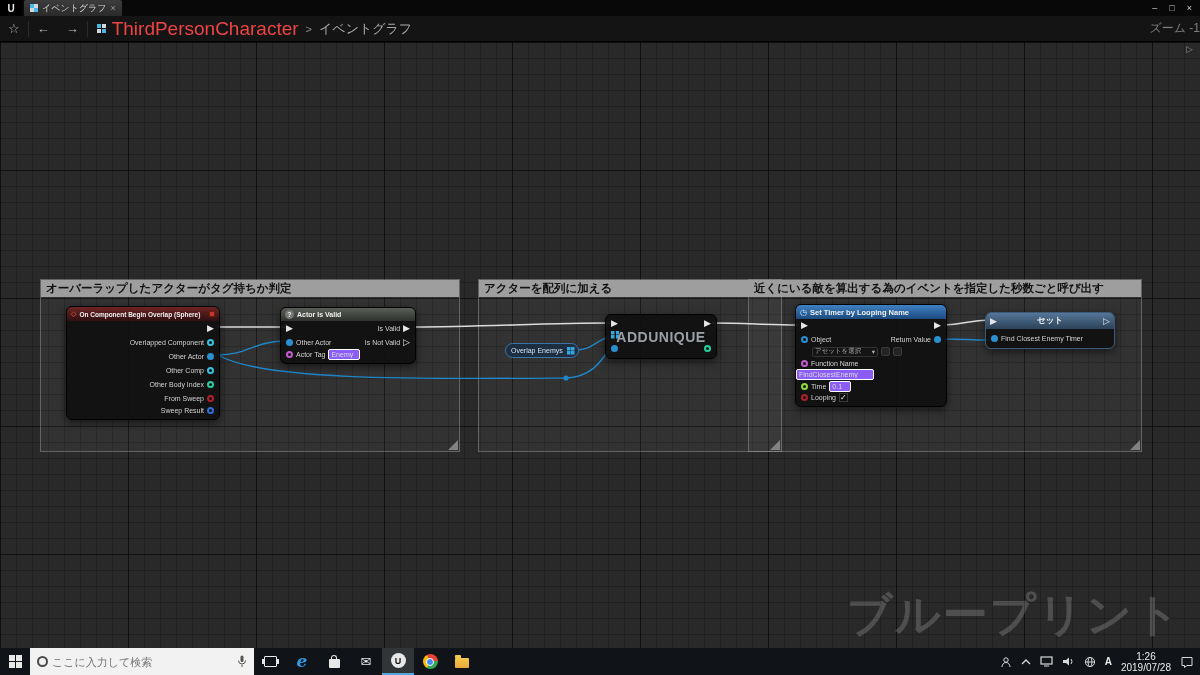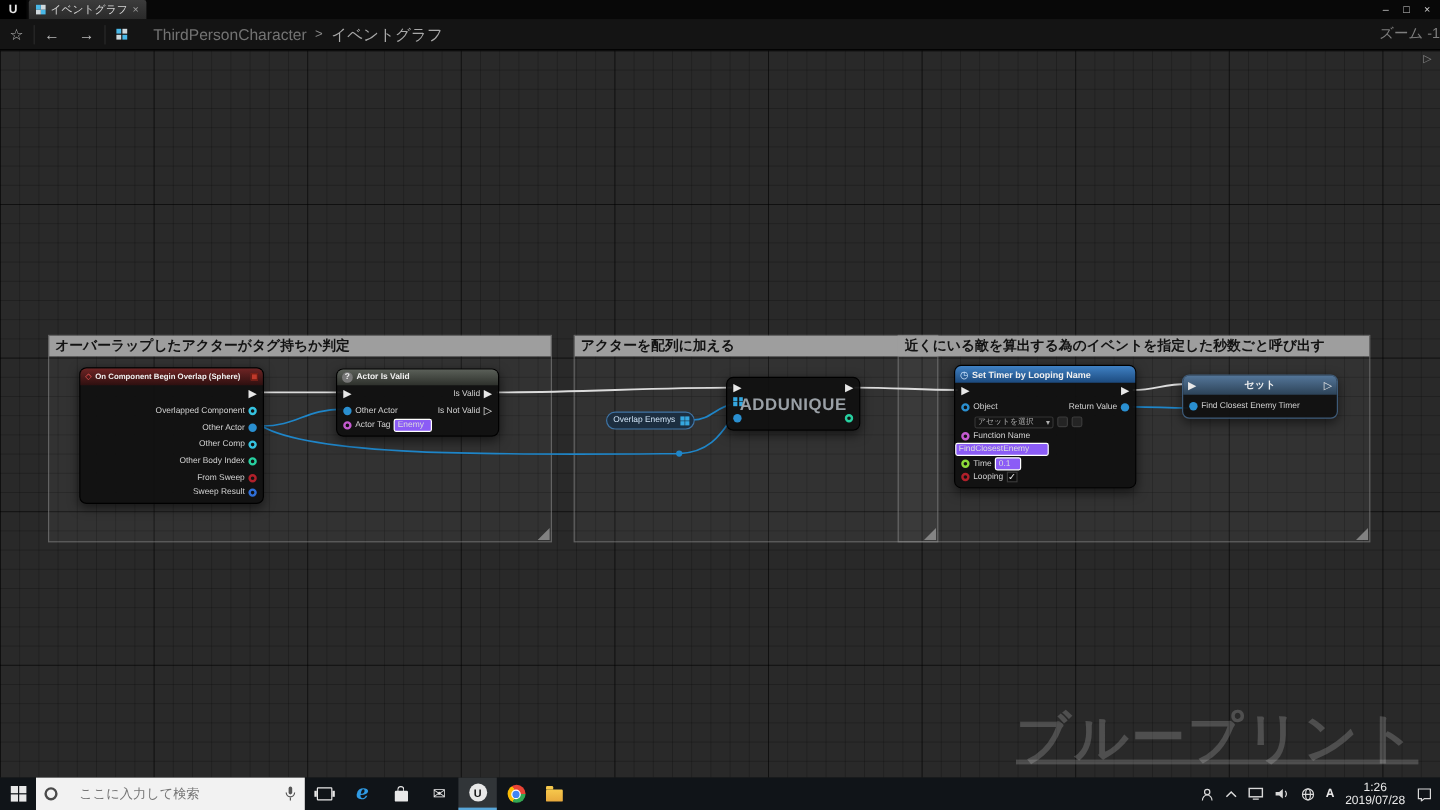--- a/index.html
+++ b/index.html
@@ -17,21 +17,21 @@
 
   .toolbar { position:absolute; left:0; top:16px; width:1200px; height:26px; background:#141414; border-bottom:1px solid #000; display:flex; align-items:center; z-index:6; }
   .tb-btn { color:#b8b8b8; font-size:13px; padding:0 8px; }
   .tb-sep { width:1px; height:16px; background:#2a2a2a; }
   .bp-icon, .tab-icon { width:9px; height:9px; background:
       linear-gradient(#49b8e8,#49b8e8) 0 0/4px 4px no-repeat,
       linear-gradient(#cfd8dc,#cfd8dc) 100% 0/4px 4px no-repeat,
       linear-gradient(#cfd8dc,#cfd8dc) 0 100%/4px 4px no-repeat,
       linear-gradient(#49b8e8,#49b8e8) 100% 100%/4px 4px no-repeat; }
   .tab-icon { width:8px; height:8px; }
-  .crumb-root { color:#737373; font-size:13px; margin-left:22px; }
+  .crumb-root { color:#ef4444; font-size:19px; margin-left:6px; }
   .crumb-sep { color:#8a8a8a; font-size:11px; margin:0 7px; }
   .crumb-cur { color:#a8a8a8; font-size:13px; }
   .zoom-label { margin-left:auto; color:#7e7e7e; font-size:12px; }
 
   
   .canvas { position:absolute; left:0; top:42px; width:1200px; height:606px;
     background-color:#292929;
     background-image:
       linear-gradient(rgba(0,0,0,.22) 1px,transparent 1px),
       linear-gradient(90deg,rgba(0,0,0,.22) 1px,transparent 1px),
@@ -70,29 +70,29 @@
 
   .nfield { background:#8b5cf6; border:1px solid #ffffff; border-radius:2px; color:#ddd; font-size:7px; height:11px; padding:0 2px; font-family:"Liberation Sans",sans-serif; }
   .picker { display:flex; align-items:center; justify-content:space-between; width:66px; height:10px; background:#141414; border:1px solid #333; border-radius:2px; color:#b0b0b0; font-size:6.5px; padding:0 2px; }
   .mini-btn { width:9px; height:9px; background:#242424; border:1px solid #3a3a3a; border-radius:2px; }
   .cbox { width:9px; height:9px; background:#0e0e0e; border:1px solid #3a3a3a; color:#e8e8e8; font-size:8px; line-height:8px; text-align:center; }
 
   .var-pill { position:absolute; z-index:3; display:flex; align-items:center; justify-content:space-between; gap:4px; padding:0 5px; background:#1c2e40; border:1px solid #3f74a5; border-radius:8px; }
   .var-pill .pl { color:#cfe3f5; }
   .au-wm { position:absolute; inset:0; display:flex; align-items:center; justify-content:center; font-weight:bold; font-size:14px; letter-spacing:.5px; color:#9aa0a6; pointer-events:none; }
 
-  .watermark { position:absolute; right:18px; top:585px; font-size:45px; font-weight:bold; letter-spacing:2px; color:rgba(255,255,255,.18); z-index:1;text-decoration:underline; }
+  .watermark { position:absolute; right:18px; top:585px; font-size:45px; font-weight:bold; letter-spacing:2px; color:rgba(255,255,255,.18); z-index:1; }
   .side-arrow { position:absolute; left:1186px; top:44px; color:#888; font-size:9px; z-index:2; }
 
   
   .taskbar { position:absolute; left:0; bottom:0; width:1200px; height:27px; background:#101418; display:flex; align-items:center; z-index:7; }
   .tb-start { width:30px; height:27px; display:flex; align-items:center; justify-content:center; }
   .winlogo { display:grid; grid-template-columns:6px 6px; grid-template-rows:6px 6px; gap:1px; }
   .winlogo span { background:#e8e8e8; }
-  .tb-search { width:224px; height:27px; background:#f2f2f2; display:flex; align-items:center; gap:18px; padding:0 7px; }
+  .tb-search { width:224px; height:27px; background:#f2f2f2; display:flex; align-items:center; gap:4px; padding:0 7px; }
   .cortana-ring { width:11px; height:11px; border:2px solid #4a4a4a; border-radius:50%; flex:0 0 auto; }
   .tb-search input { flex:1; border:none; outline:none; background:transparent; font-size:11px; color:#444; font-family:"Liberation Sans",sans-serif; }
   .tb-appbtn { width:32px; height:27px; display:flex; align-items:center; justify-content:center; }
   .tb-appbtn.active { background:rgba(255,255,255,.14); border-bottom:2px solid #58a6d8; }
   .tview { width:13px; height:11px; border:1.5px solid #e8e8e8; border-radius:1px; box-shadow:-5px 0 0 -3px #e8e8e8,5px 0 0 -3px #e8e8e8; }
   .edge-e { font-size:17px; font-weight:bold; font-style:italic; color:#2f9ae3; font-family:"DejaVu Serif",serif; line-height:17px; }
   .bag { width:11px; height:9px; background:#e8e8e8; border-radius:1px; position:relative; margin-top:3px; }
   .bag::before { content:""; position:absolute; top:-4px; left:2.5px; width:4px; height:4px; border:1.5px solid #e8e8e8; border-bottom:none; border-radius:3px 3px 0 0; }
   .mail-g { color:#e8e8e8; font-size:13px; line-height:13px; }
   .uicon { width:15px; height:15px; border-radius:50%; background:#e8e8e8; color:#131313; font-weight:bold; font-size:9px; display:flex; align-items:center; justify-content:center; }

